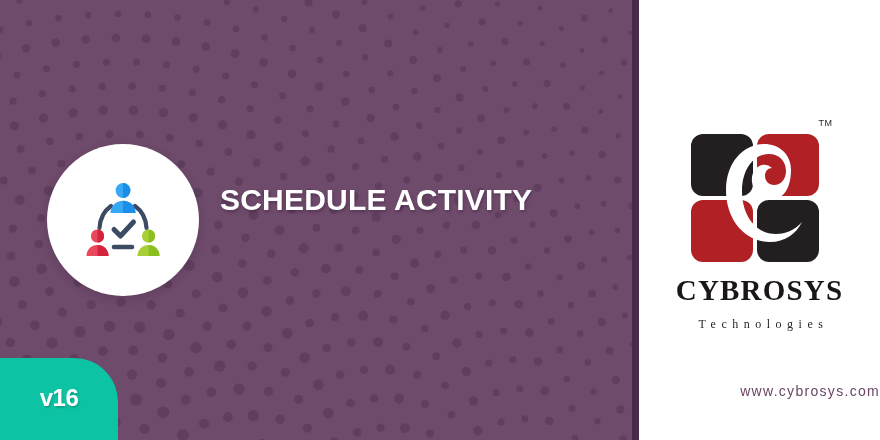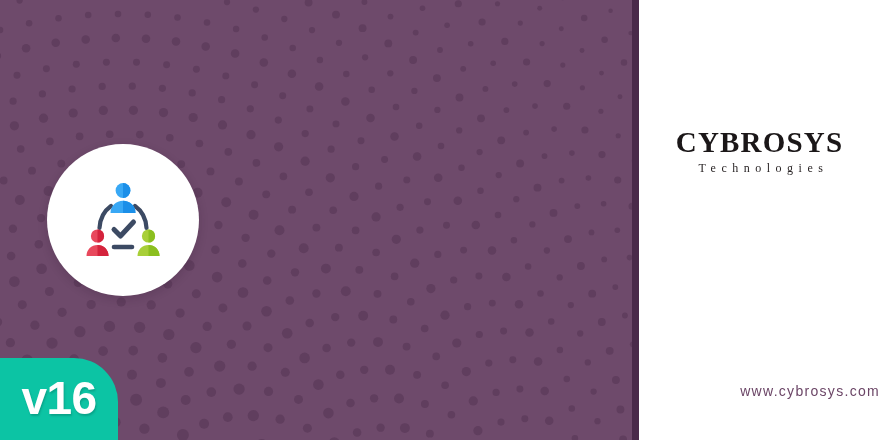--- a/index.html
+++ b/index.html
@@ -91,21 +91,21 @@
     border-top-right-radius: 44px;
     border-bottom-right-radius: 0;
     display: flex;
     align-items: center;
     justify-content: center;
   }
   .version-badge .vtext {
     color: #ffffff;
     font-family: "Liberation Sans", sans-serif;
     font-weight: bold;
-    font-size: 46px;
+    font-size: 24px;
     letter-spacing: -0.5px;
     text-shadow: 1px 2px 2px rgba(0,90,75,0.30);
     padding-bottom: 2px;
   }
 
   
   .right-panel {
     position: absolute;
     left: 639px;
     top: 0;
@@ -137,21 +137,21 @@
   }
   .logo-name {
     margin-top: 8px;
     font-family: "Liberation Serif", serif;
     font-weight: bold;
     font-size: 29px;
     color: #1b1718;
     letter-spacing: 1.2px;
   }
   .logo-sub {
-    margin-top: 2px;
+    margin-top: 10px;
     font-family: "Liberation Serif", serif;
     font-size: 12px;
     color: #2a2526;
     letter-spacing: 5.5px;
     padding-left: 8px;
   }
   .site-url {
     position: absolute;
     left: 0;
     top: 383px;
@@ -629,32 +629,60 @@
         <path d="M12.5 65.1 c6.1 0 11 4.5 11 10.9 H12.5 z" fill="#d4233c"></path>
 
         <circle cx="63.5" cy="56" r="6.6" fill="#a8cf38"></circle>
         <path d="M63.5 49.4 a6.6 6.6 0 0 1 0 13.2 z" fill="#8bbf1f"></path>
         <path d="M52.5 76 c0-6.4 4.9-10.9 11-10.9 s11 4.5 11 10.9 z" fill="#a8cf38"></path>
         <path d="M63.5 65.1 c6.1 0 11 4.5 11 10.9 H63.5 z" fill="#8bbf1f"></path>
       </svg>
     </div>
 
     <div class="headline">
+      <span class="ln">SCHEDULE ACTIVITY</span>
     </div>
 
     <div class="version-badge">
       <span class="vtext">v16</span>
     </div>
   </div>
 
   <div class="edge-strip"></div>
 
   <div class="right-panel">
 
     <div class="logo-wrap">
+      <div class="logo-mark">
+        <svg width="150" height="148" viewBox="0 0 150 148" aria-hidden="true">
+
+          <rect x="6" y="16" width="62" height="62" rx="12" ry="12" fill="#231f20"></rect>
+          <rect x="72" y="16" width="62" height="62" rx="12" ry="12" fill="#b02025"></rect>
+          <rect x="6" y="82" width="62" height="62" rx="12" ry="12" fill="#b02025"></rect>
+          <rect x="72" y="82" width="62" height="62" rx="12" ry="12" fill="#231f20"></rect>
+
+          <path d="M106 52
+                   C106 36 94 26 79 26
+                   C58 26 41 45 41 72
+                   C41 102 60 124 85 124
+                   C100 124 111 116 117 104
+                   C110 112 101 116 91 116
+                   C71 116 57 98 57 73
+                   C57 51 69 36 84 36
+                   C94 36 101 43 101 53
+                   C101 61 96 67 89 67
+                   C84 67 80 63 80 58
+                   C80 53 83 50 87 50
+                   C84 47 80 46 77 47
+                   C70 49 66 56 67 64
+                   C68 74 77 81 88 81
+                   C99 81 106 69 106 52 Z" fill="#ffffff"></path>
+        </svg>
+        <span class="logo-tm">TM</span>
+      </div>
       <div class="logo-name">CYBROSYS</div>
       <div class="logo-sub">Technologies</div>
     </div>
 
     <div class="site-url">www.cybrosys.com</div>
   </div>
 
 </div>
 
 </body></html>

